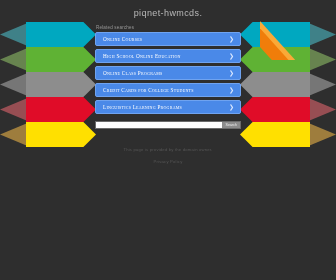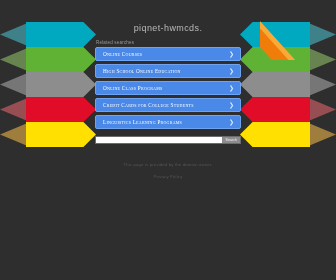--- a/index.html
+++ b/index.html
@@ -105,21 +105,20 @@
     opacity: .85;
   }
 
   
   .content {
     position: absolute;
     left: 0;
     right: 0;
     top: 0;
     z-index: 5;
-    margin-top: 15px;
   }
   .domain-title {
     text-align: center;
     color: #b9b9b9;
     font-size: 9px;
     letter-spacing: .4px;
     padding-top: 8px;
     font-family: "Liberation Sans", sans-serif;
   }
   .related-label {

